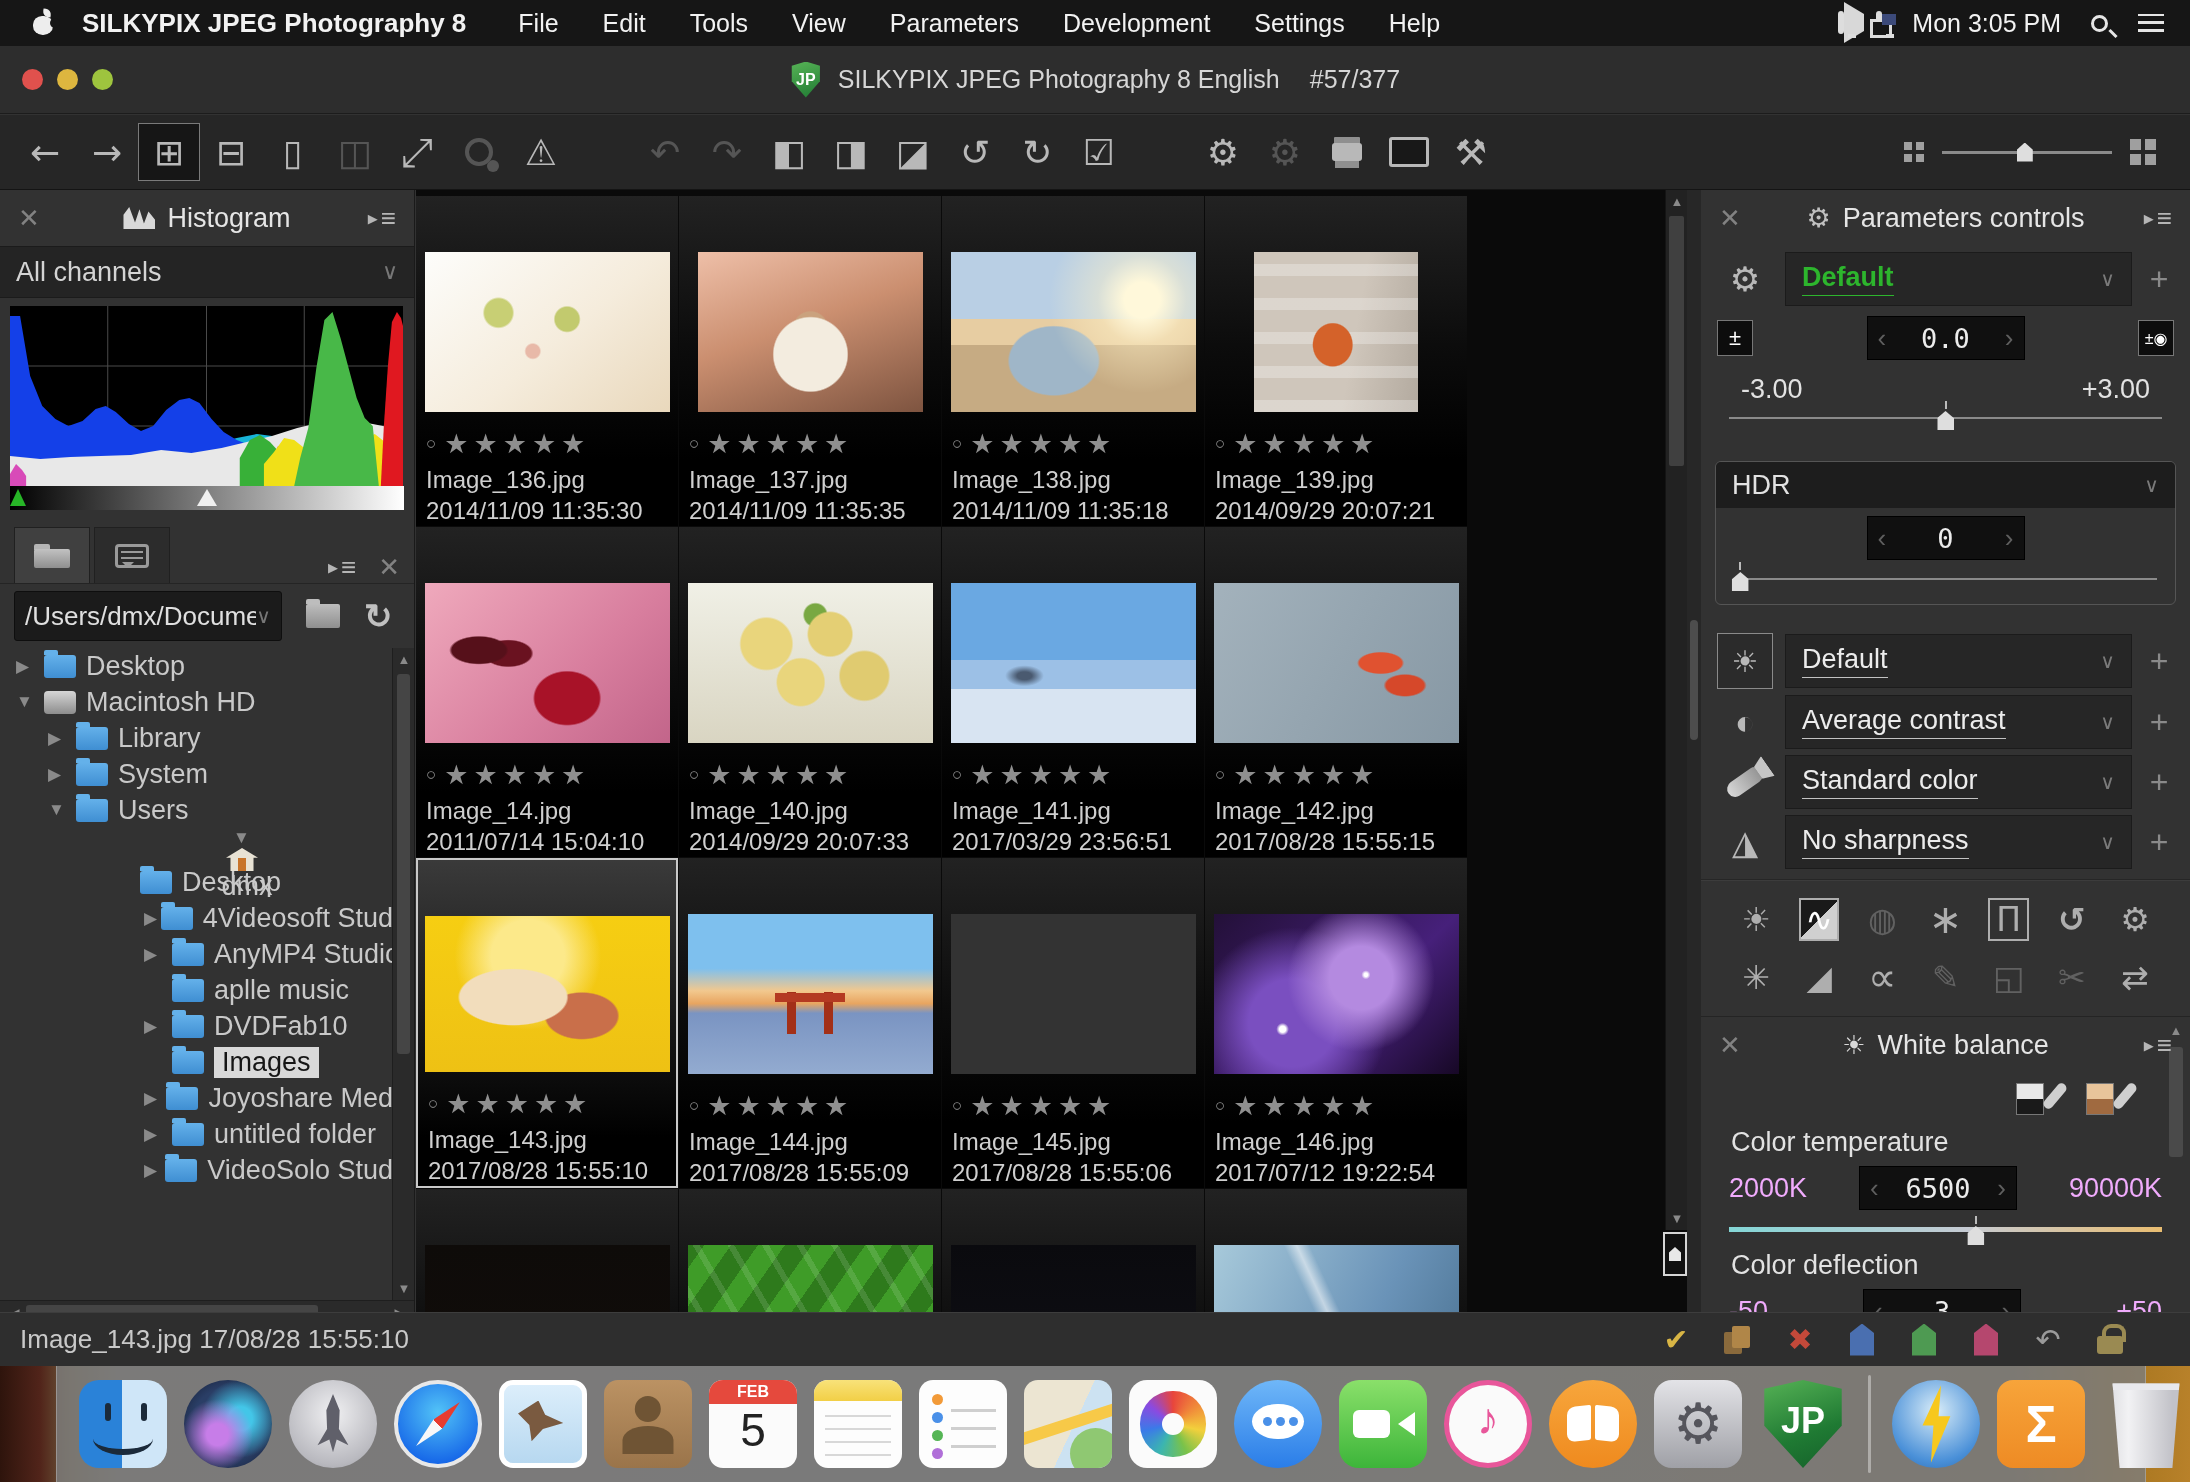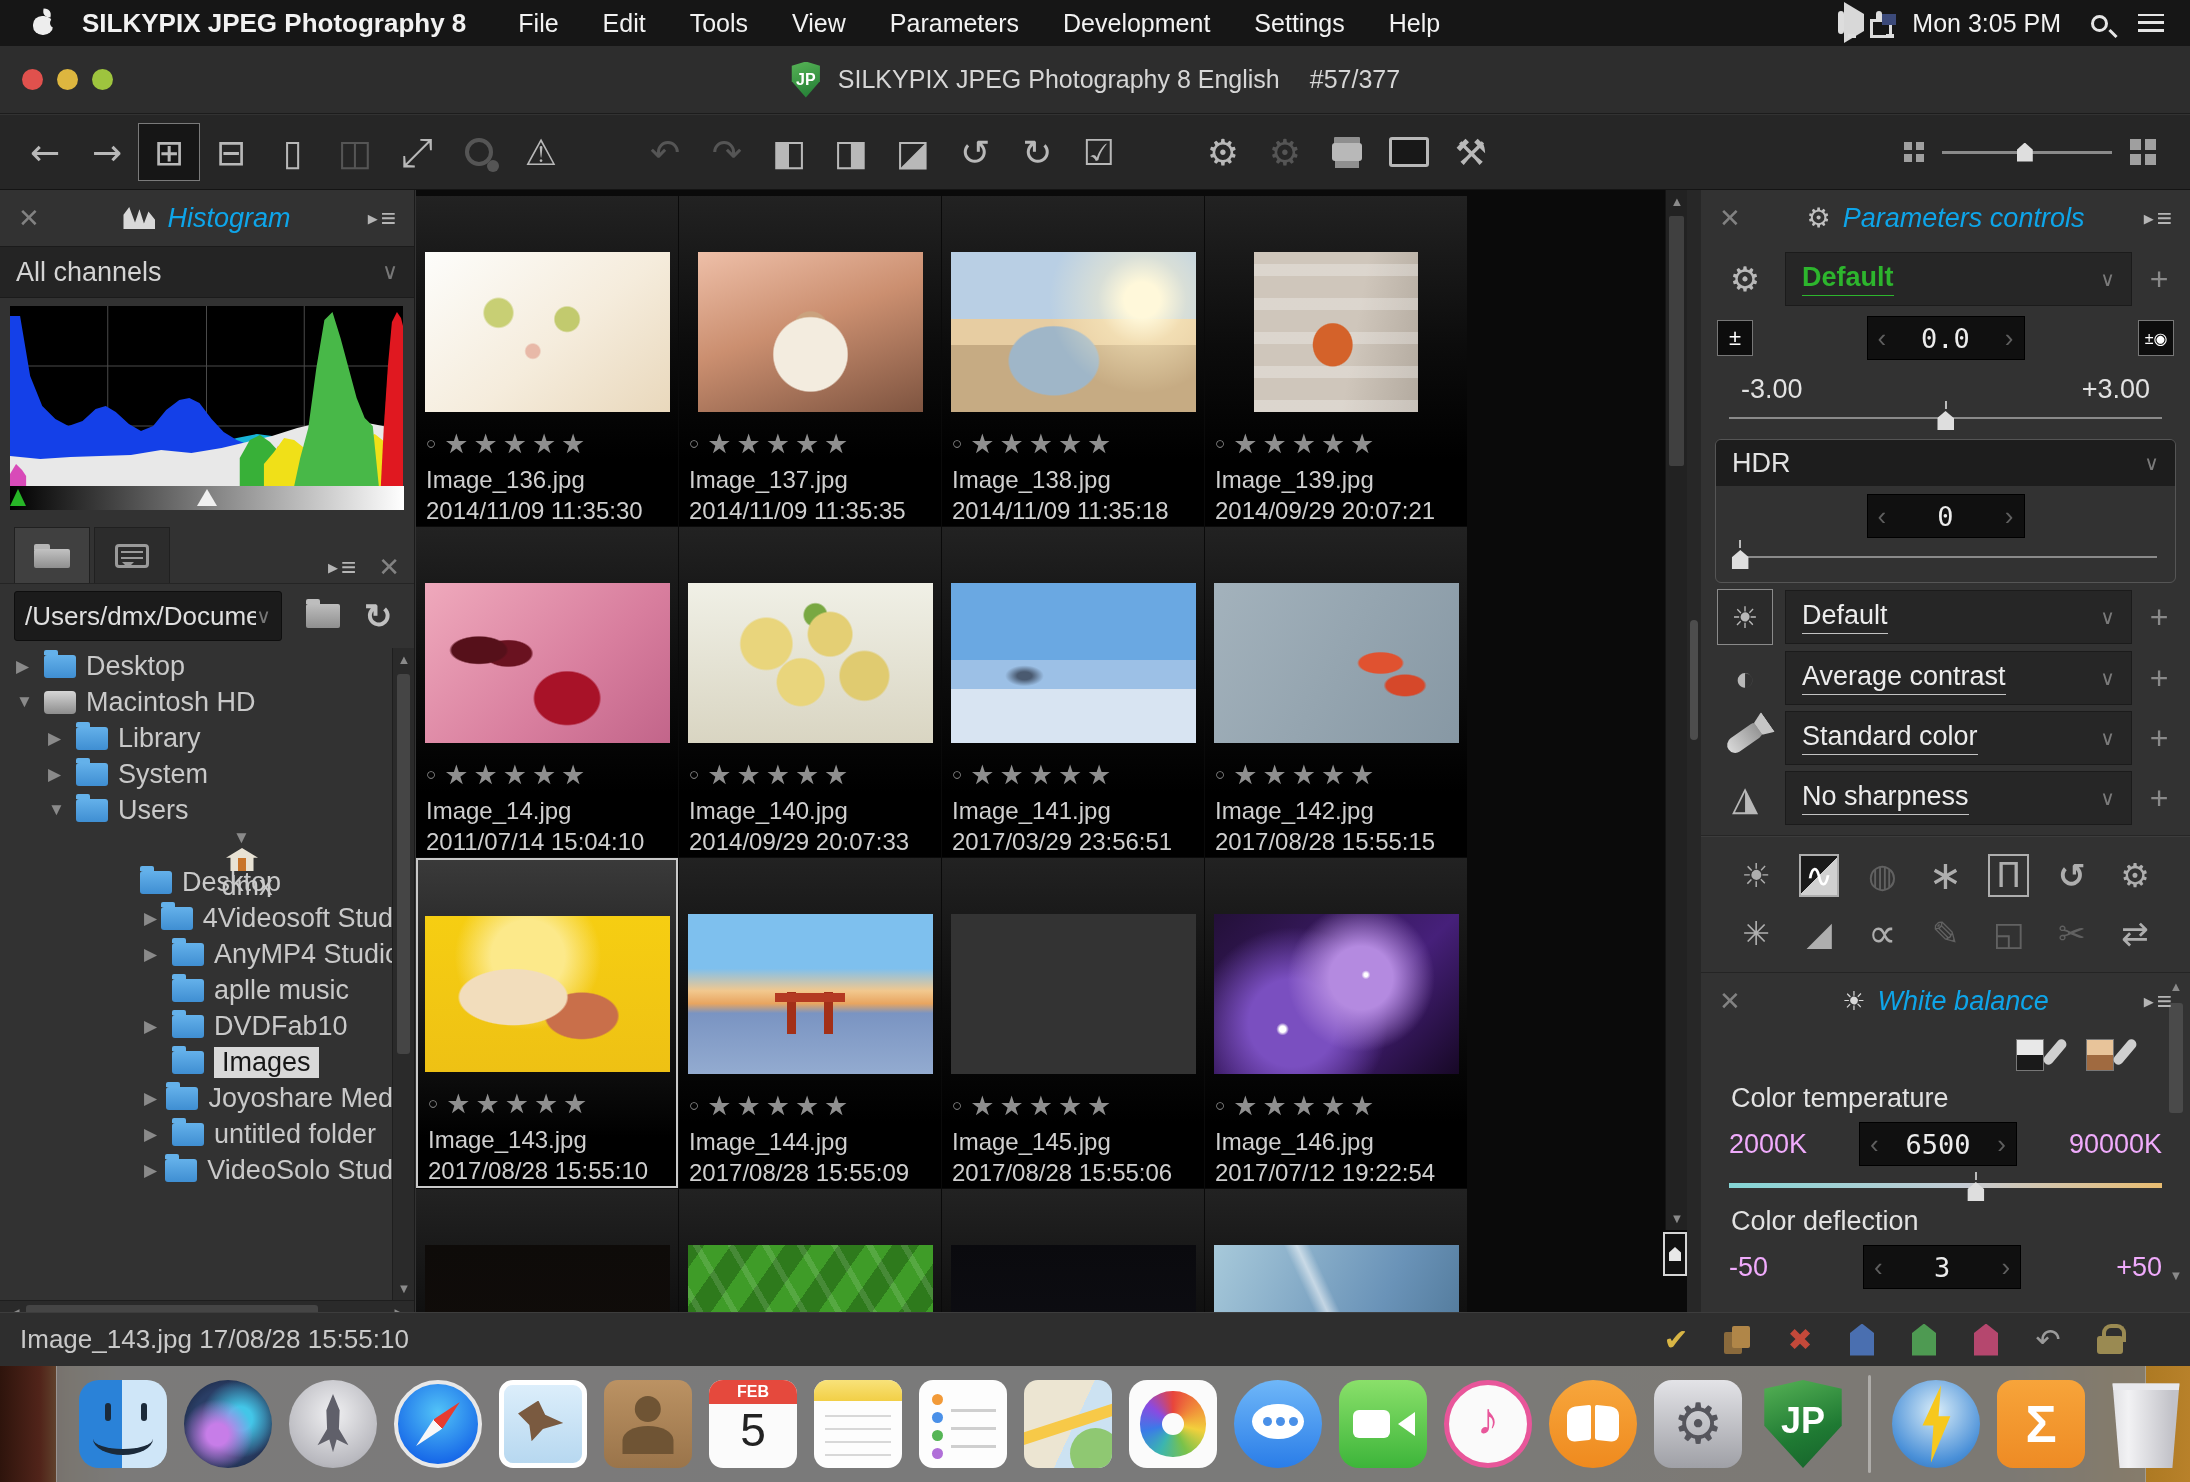--- a/index.html
+++ b/index.html
@@ -77,21 +77,21 @@
   #left-panel { position:absolute; left:0; top:0; width:415px; height:1122px; background:#323232; border-right:1px solid #1a1a1a; }
   #center { position:absolute; left:416px; top:0; width:1271px; height:1122px; background:#0a0a0a; overflow:hidden; }
   #v-split { position:absolute; left:1687px; top:0; width:14px; height:1122px; background:#272727; }
   #v-split::before { content:""; position:absolute; top:430px; left:3px; width:8px; height:120px; border-radius:4px; background:#4d4d4d; }
   #right-panel { position:absolute; left:1701px; top:0; width:489px; height:1122px; background:#323232; overflow:hidden; }
 
   
   .phead { height:56px; display:flex; align-items:center; padding:0 18px; position:relative; }
   .phead .x { color:#828282; font-size:26px; }
   .phead .center { position:absolute; left:0; right:0; display:flex; align-items:center; justify-content:center; gap:12px; pointer-events:none; }
-  .phead .ptitle { color:#0ea5e9; font-size:27px;font-style:italic; }
+  .phead .ptitle { color:#e5e5e5; font-size:27px; }
   .panel-menu-icon { margin-left:auto; color:#b5b5b5; display:flex; align-items:center; z-index:2; }
   .panel-menu-icon::before { content:"▶"; font-size:13px; margin-right:3px; }
   .panel-menu-icon::after { content:"≡"; font-size:26px; }
   .icon-histo { width:32px; height:22px; background:#d8d8d8; clip-path:polygon(0 100%,0 35%,18% 0,36% 70%,50% 10%,64% 75%,78% 20%,100% 60%,100% 100%); }
   .icon-sun { color:#d8d8d8; font-size:26px; }
 
   
   .channels-row { height:52px; background:#242424; border-top:1px solid #1b1b1b; border-bottom:1px solid #1b1b1b; display:flex; align-items:center; padding:0 16px; }
   .channels-row .lab { color:#d4d4d4; font-size:27px; }
   .channels-row .chev { margin-left:auto; color:#777; font-size:22px; }
@@ -192,21 +192,21 @@
   .css-flash::before { content:""; position:absolute; right:-8px; top:-4px; width:12px; height:24px; background:#c5c5c5; clip-path:polygon(0 20%,100% 0,100% 100%,0 80%); }
   .stepper { display:flex; align-items:center; justify-content:space-between; background:#101010; border:1px solid #000; width:158px; height:44px; padding:0 10px; }
   .stepper .chev { color:#5f5f5f; font-size:26px; }
   .stepper .stepval { font-family:"DejaVu Sans Mono", monospace; font-size:27px; color:#ececec; }
   .exporow { display:flex; align-items:center; justify-content:space-between; margin:10px 16px 0 16px; }
   .minmax { display:flex; justify-content:space-between; margin:14px 40px 0 40px; color:#e2e2e2; font-size:27px; }
   .sld { position:relative; height:26px; margin:2px 28px 6px 28px; }
   .sld .track { position:absolute; left:0; right:0; top:10px; height:2px; background:#8a8a8a; }
   .sld .thumb { position:absolute; top:4px; width:17px; height:19px; background:#dedede; clip-path:polygon(50% 0,100% 38%,100% 100%,0 100%,0 38%); transform:translateX(-50%); }
   .sld .notch { position:absolute; top:-6px; width:2px; height:8px; background:#bbb; transform:translateX(-50%); }
-  .hdr-box { margin:6px 14px; border:1px solid #555; border-radius:6px; overflow:hidden; }
+  .hdr-box { margin:28px 14px; border:1px solid #555; border-radius:6px; overflow:hidden; }
   .hdr-head { height:46px; background:#1d1d1d; display:flex; align-items:center; padding:0 16px; }
   .hdr-head .lab { color:#e2e2e2; font-size:27px; }
   .hdr-head .chev { margin-left:auto; color:#7a7a7a; font-size:20px; }
   .hdr-body { padding:8px 12px 10px 12px; }
   .hdr-body .stepper { margin:0 auto; }
   .rp-divider { height:1px; background:#262626; margin:10px 0; box-shadow:0 1px 0 #3c3c3c; }
   .toolrow { display:flex; justify-content:space-between; padding:2px 28px; }
   .ticon { width:54px; height:54px; display:flex; align-items:center; justify-content:center; color:#aeaeae; font-size:33px; }
   .ticon[data-state="disabled"] { opacity:.38; }
   .ticon::before { font-family:"DejaVu Sans", sans-serif; }

